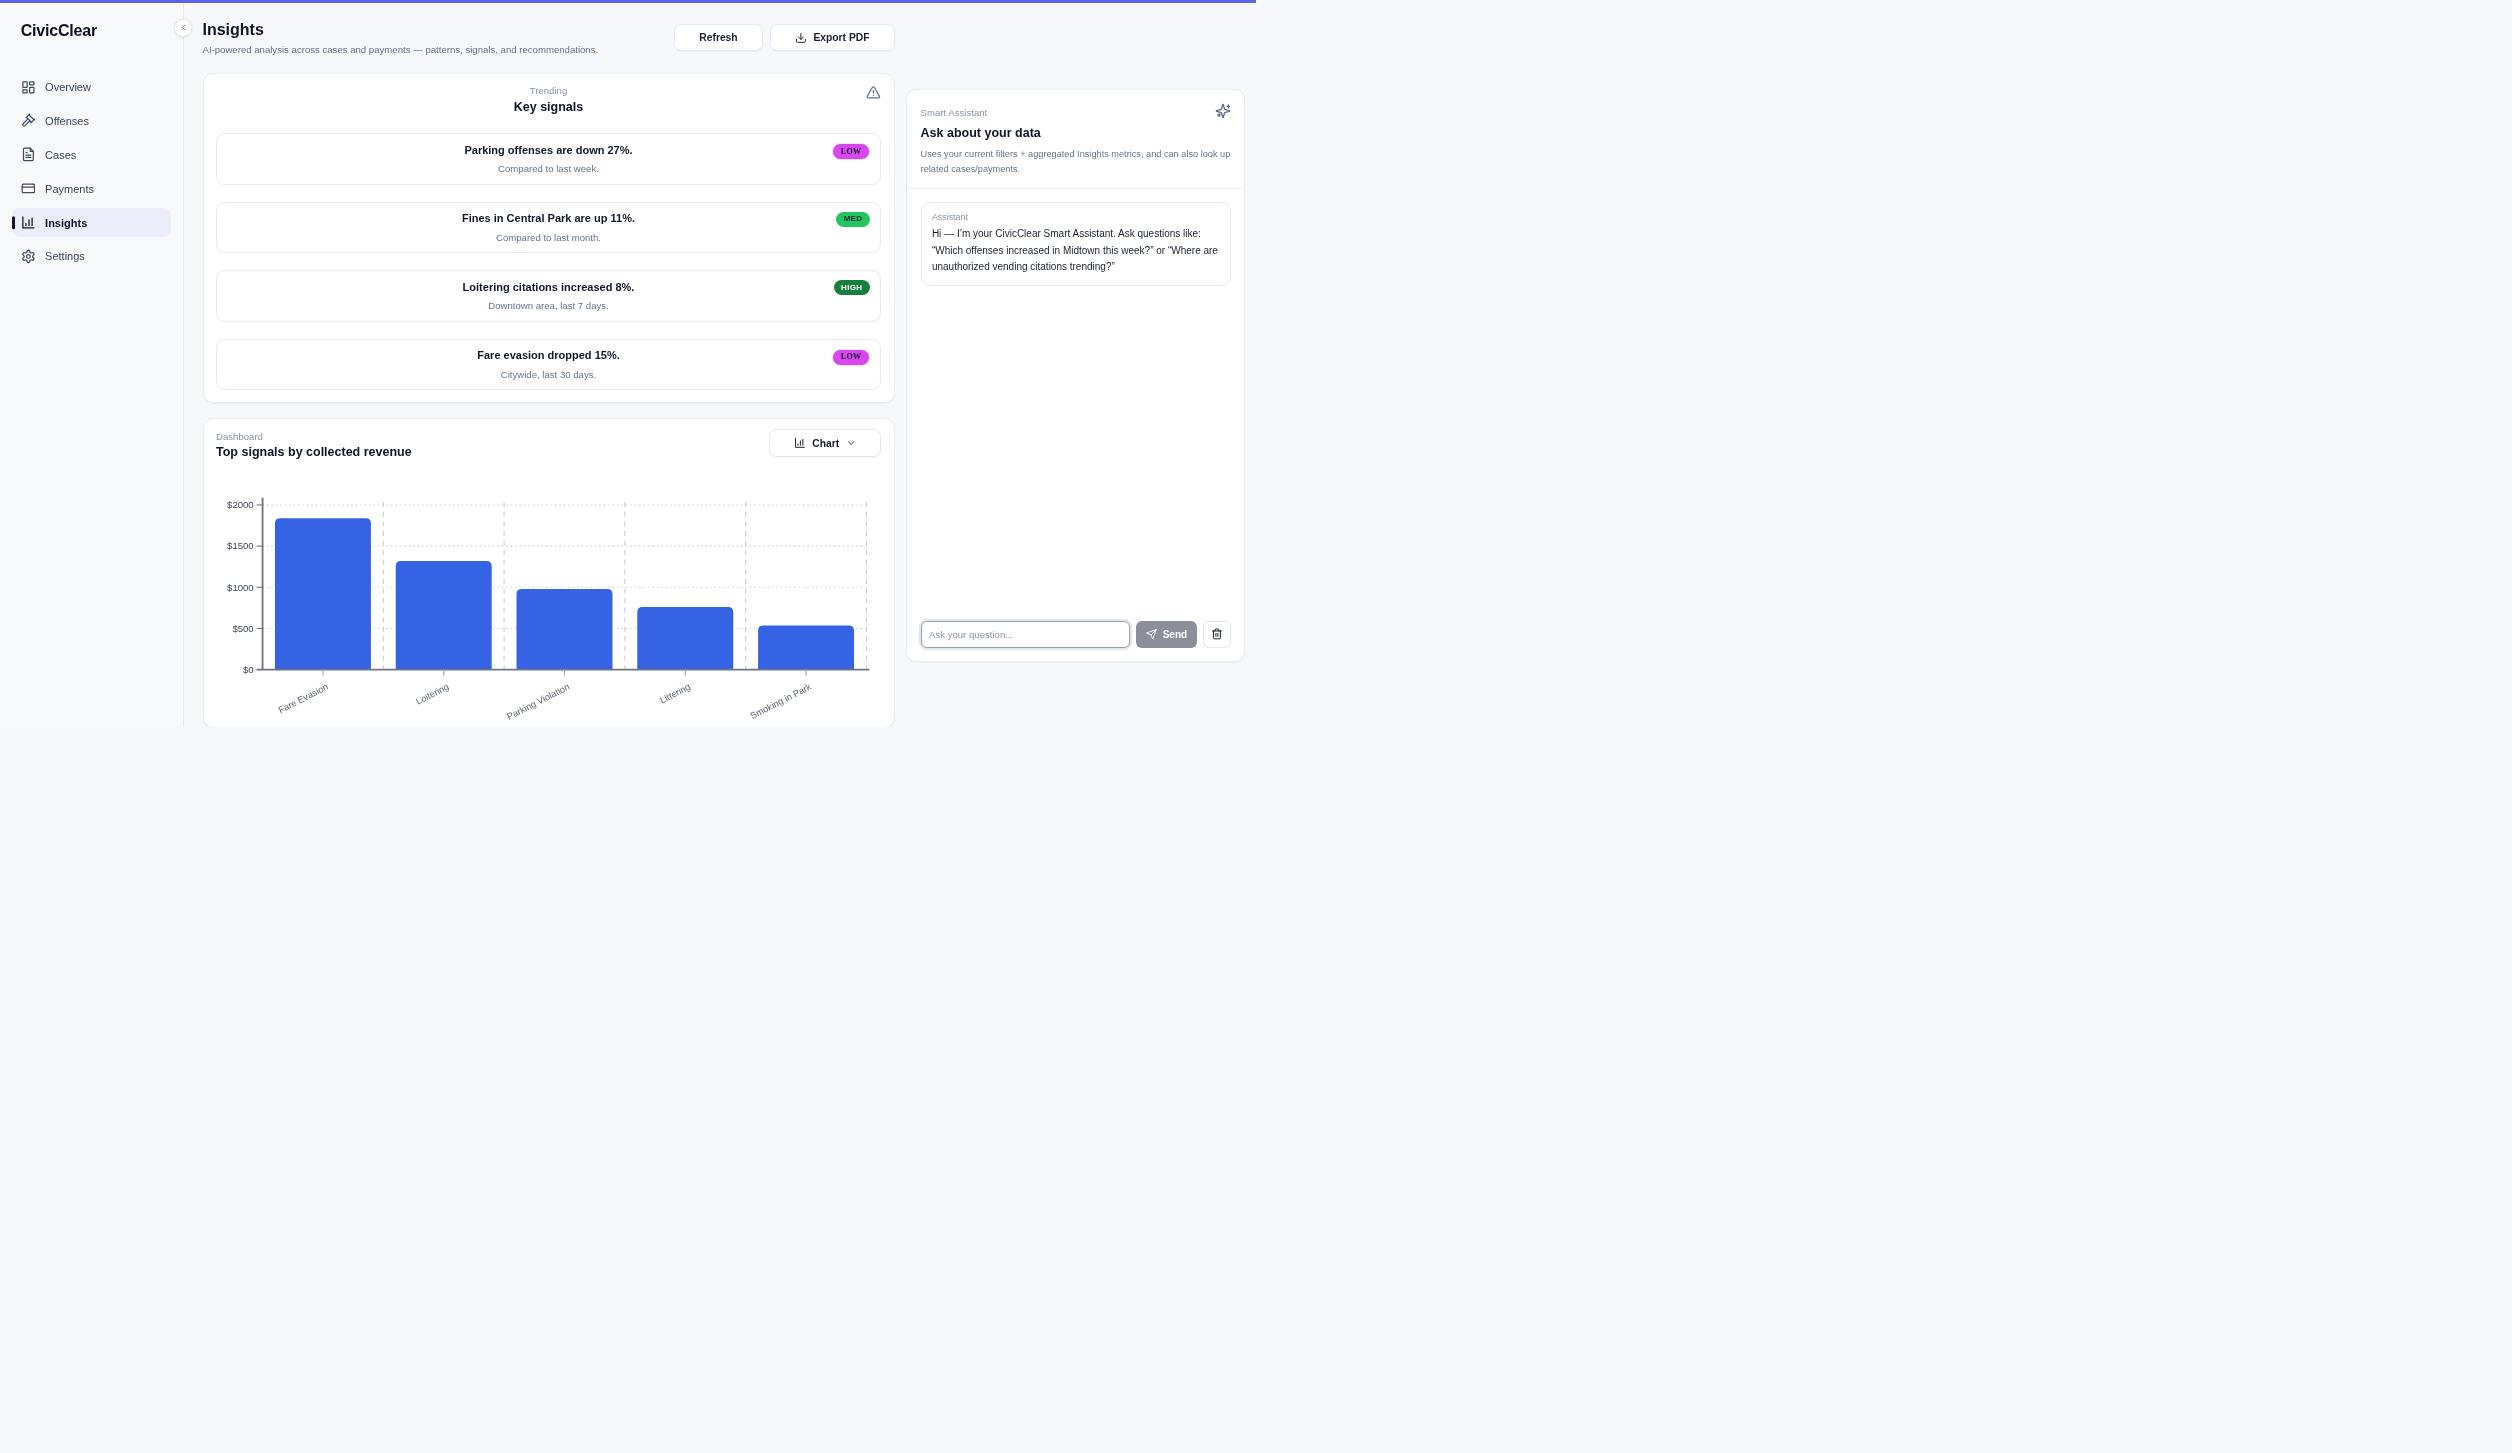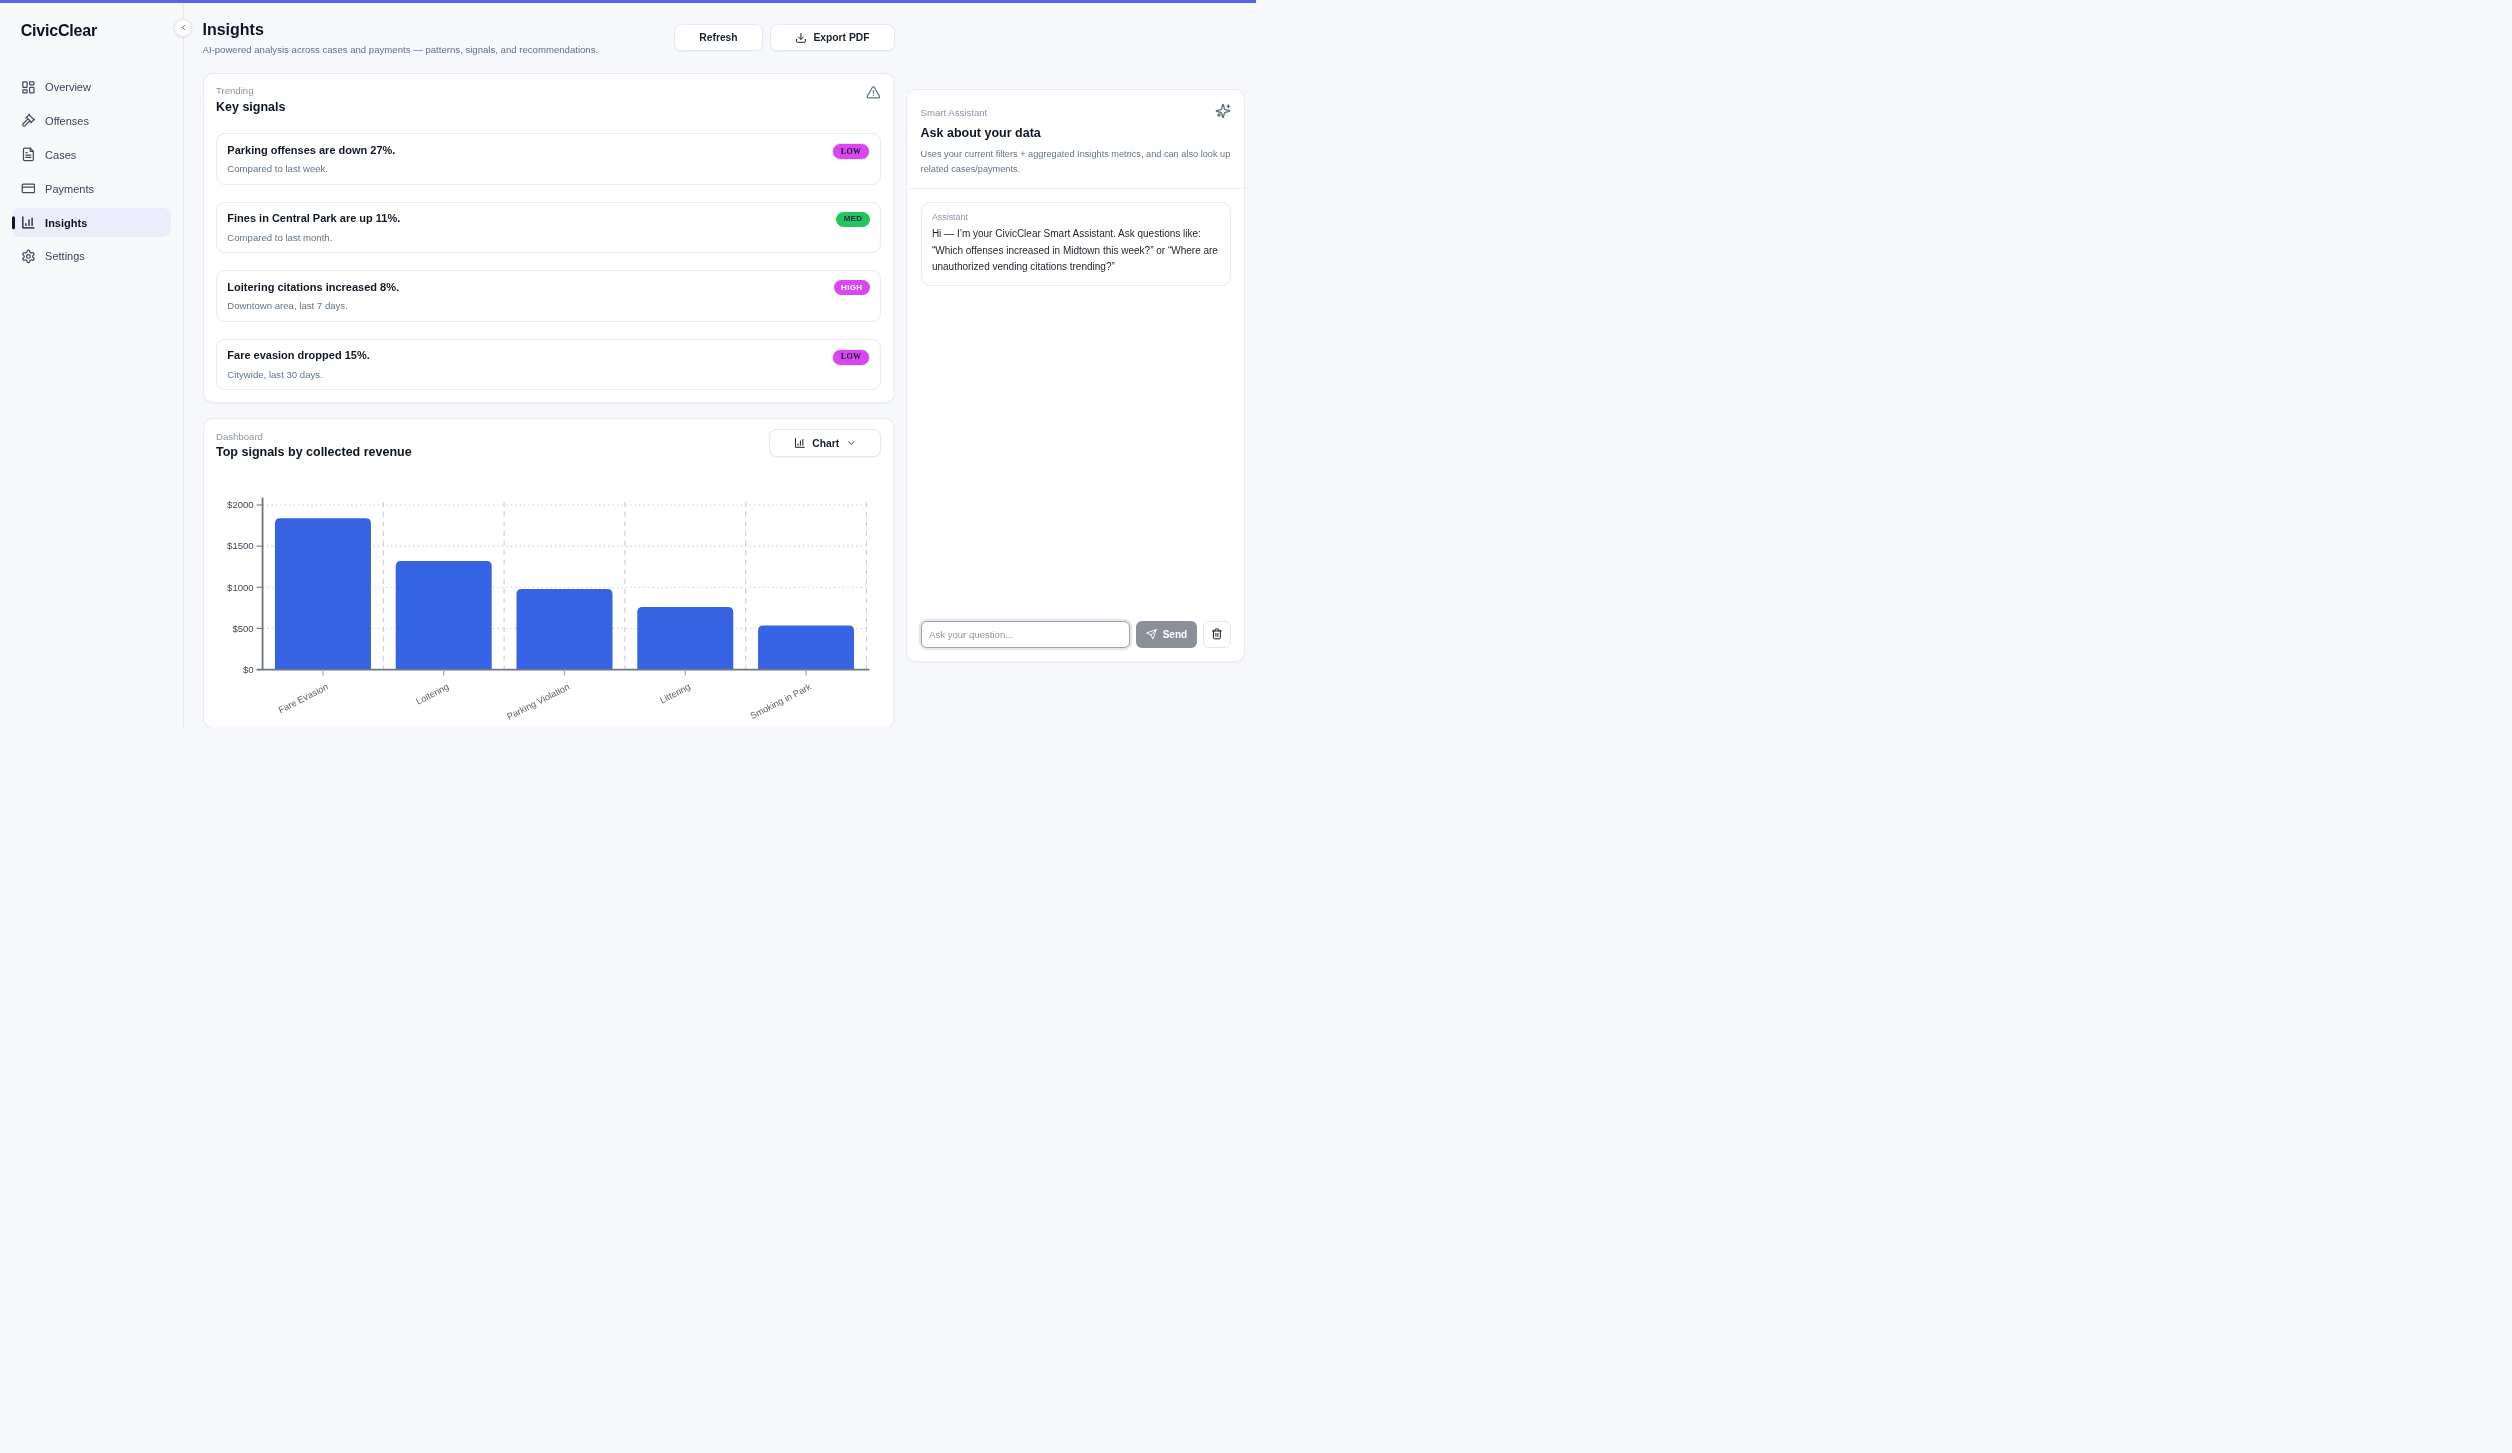--- a/index.html
+++ b/index.html
@@ -54,39 +54,39 @@
   }
   .btn svg { width:11.8px; height:11.8px; stroke:#18202f; }
 
   .card {
     background:#fff; border:0.7px solid #e9ebf1; border-radius:10.3px;
     box-shadow:0 0.7px 1.5px rgba(16,24,40,.04); position:relative;
   }
   .section-label { font-size:9.6px; color:#8a94a6; }
   .card-title { font-size:12.5px; font-weight:700; color:#0e1527; margin-top:3.7px; }
 
-  .signals-card { margin-top:17.7px; padding:11.8px 12.5px; }
+  .signals-card { margin-top:17.7px; padding:11.8px 12.5px;text-align:center; }
   .warn-icon { position:absolute; top:11.8px; right:12.5px; }
   .warn-icon svg { width:14.8px; height:14.8px; stroke:#64748b; }
   .signal-list { margin-top:19px; }
   .signal-row {
     border:0.7px solid #e7eaf0; border-radius:8.9px; padding:9.6px 10.3px;
     margin-bottom:17px; position:relative; background:#fff;
   }
   .signal-row:last-child { margin-bottom:0; }
   .signal-title { font-size:11px; font-weight:600; color:#101828; }
   .signal-sub { font-size:9.6px; color:#64748b; margin-top:7.4px; }
   .badge {
     position:absolute; top:8.9px; right:10.3px;
     font-size:8px; font-weight:700; letter-spacing:0.3px;
     padding:3.7px 7.4px; border-radius:737px; line-height:1;
   }
   .badge.low  { background:#d946ef; border:0.7px solid #e3e7ee; color:#111827;font-family:Liberation Serif, serif; }
   .badge.med  { background:#22c55e; color:#232c42; }
-  .badge.high { background:#d946ef; color:#fff; }
+  .badge.high { background:#15803d; color:#fff; }
 
   .chart-card { margin-top:14.8px; padding:11.8px 12.5px; height:310px; }
   .chart-toggle-btn { position:absolute; top:10.3px; right:12.5px; height:28px; }
   .chart-toggle-btn svg.chev { width:10.3px; height:10.3px; }
   #chart-svg { display:block; margin-top:11.8px; }
 
   
   .assistant-col { width:339px; padding-top:77px; }
   .assistant-panel { height:573px; padding:13.3px; display:flex; flex-direction:column; }
   .panel-head { display:flex; justify-content:space-between; align-items:center; }

